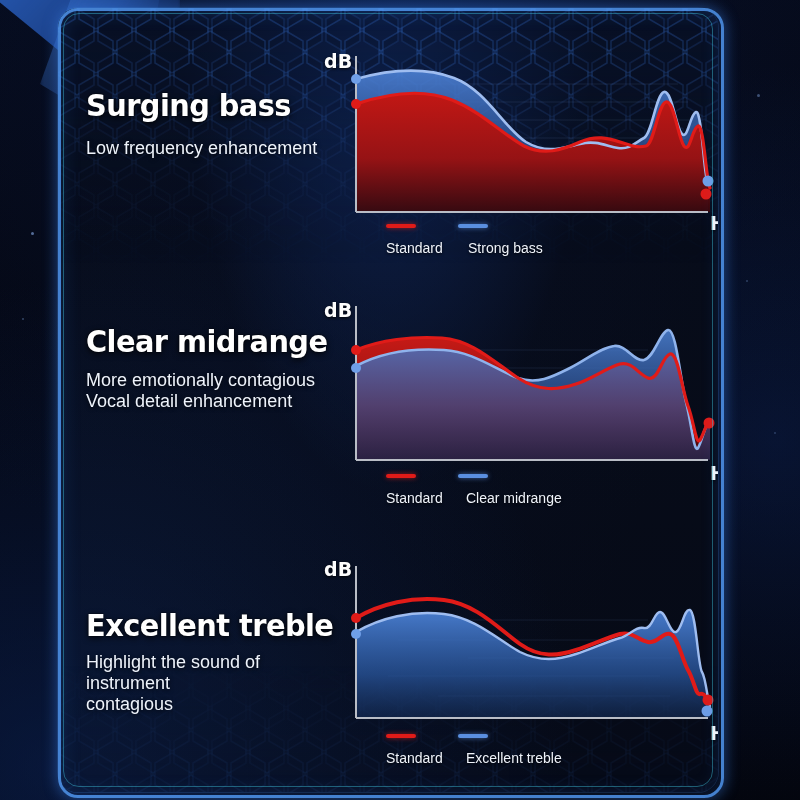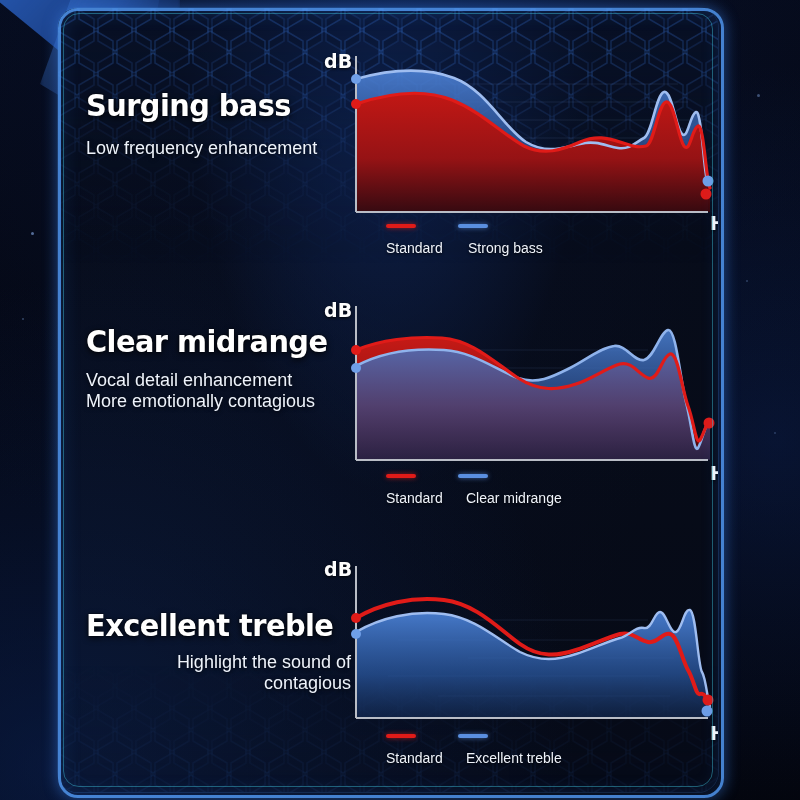--- a/index.html
+++ b/index.html
@@ -220,22 +220,22 @@
           <div class="swatch sw-blue" style="left:140px;top:6px;"></div>
           <div class="lg-text" style="left:68px;top:22px;">Standard</div>
           <div class="lg-text" style="left:150px;top:22px;">Strong bass</div>
         </div>
       </div>
     </div>
 
     <div class="block">
       <div class="txt title" style="left:28px;top:318px;">Clear midrange</div>
       <div class="txt sub" style="left:28px;top:362px;width:260px;">
+        <div>More emotionally contagious</div>
         <div>Vocal detail enhancement</div>
-        <div>More emotionally contagious</div>
       </div>
 
       <div class="chart" style="left:260px;top:282px;width:380px;height:190px;">
         <div class="axis-label" style="left:6px;top:9px;">dB</div>
         <div class="axis-label" style="left:392px;top:172px;">HZ</div>
 
         <svg viewBox="0 0 400 190" preserveAspectRatio="none" style="position:absolute;left:0;top:0;width:400px;height:190px;">
           <defs>
             <linearGradient id="gRed2" x1="0" y1="0" x2="0" y2="1">
               <stop offset="0%" stop-color="#c51a16" stop-opacity="1"></stop>
@@ -284,22 +284,23 @@
           <div class="swatch sw-red" style="left:68px;top:6px;"></div>
           <div class="swatch sw-blue" style="left:140px;top:6px;"></div>
           <div class="lg-text" style="left:68px;top:22px;">Standard</div>
           <div class="lg-text" style="left:148px;top:22px;">Clear midrange</div>
         </div>
       </div>
     </div>
 
     <div class="block">
       <div class="txt title" style="left:28px;top:602px;">Excellent treble</div>
-      <div class="txt sub" style="left:28px;top:644px;width:265px;text-align:right;">
+      <div class="txt sub" style="left:28px;top:644px;width:265px;">
         <div>Highlight the sound of</div>
+        <div>instrument</div>
         <div>contagious</div>
       </div>
 
       <div class="chart" style="left:260px;top:540px;width:380px;height:190px;">
         <div class="axis-label" style="left:6px;top:10px;">dB</div>
         <div class="axis-label" style="left:392px;top:174px;">HZ</div>
 
         <svg viewBox="0 0 400 190" preserveAspectRatio="none" style="position:absolute;left:0;top:0;width:400px;height:190px;">
           <defs>
             <linearGradient id="gBlue3" x1="0" y1="0" x2="0" y2="1">

